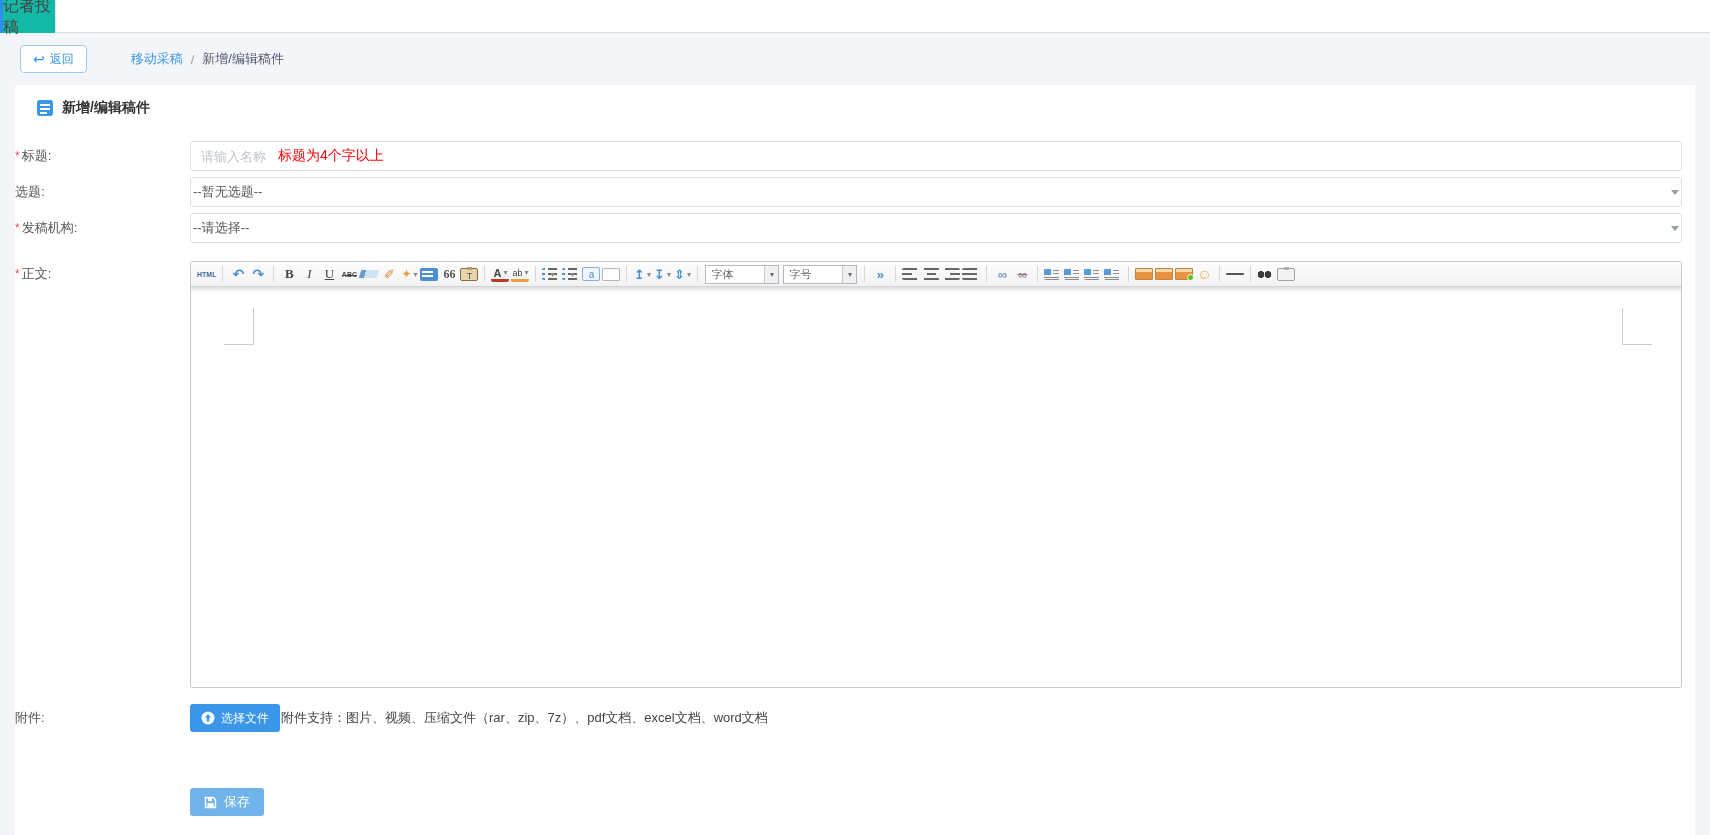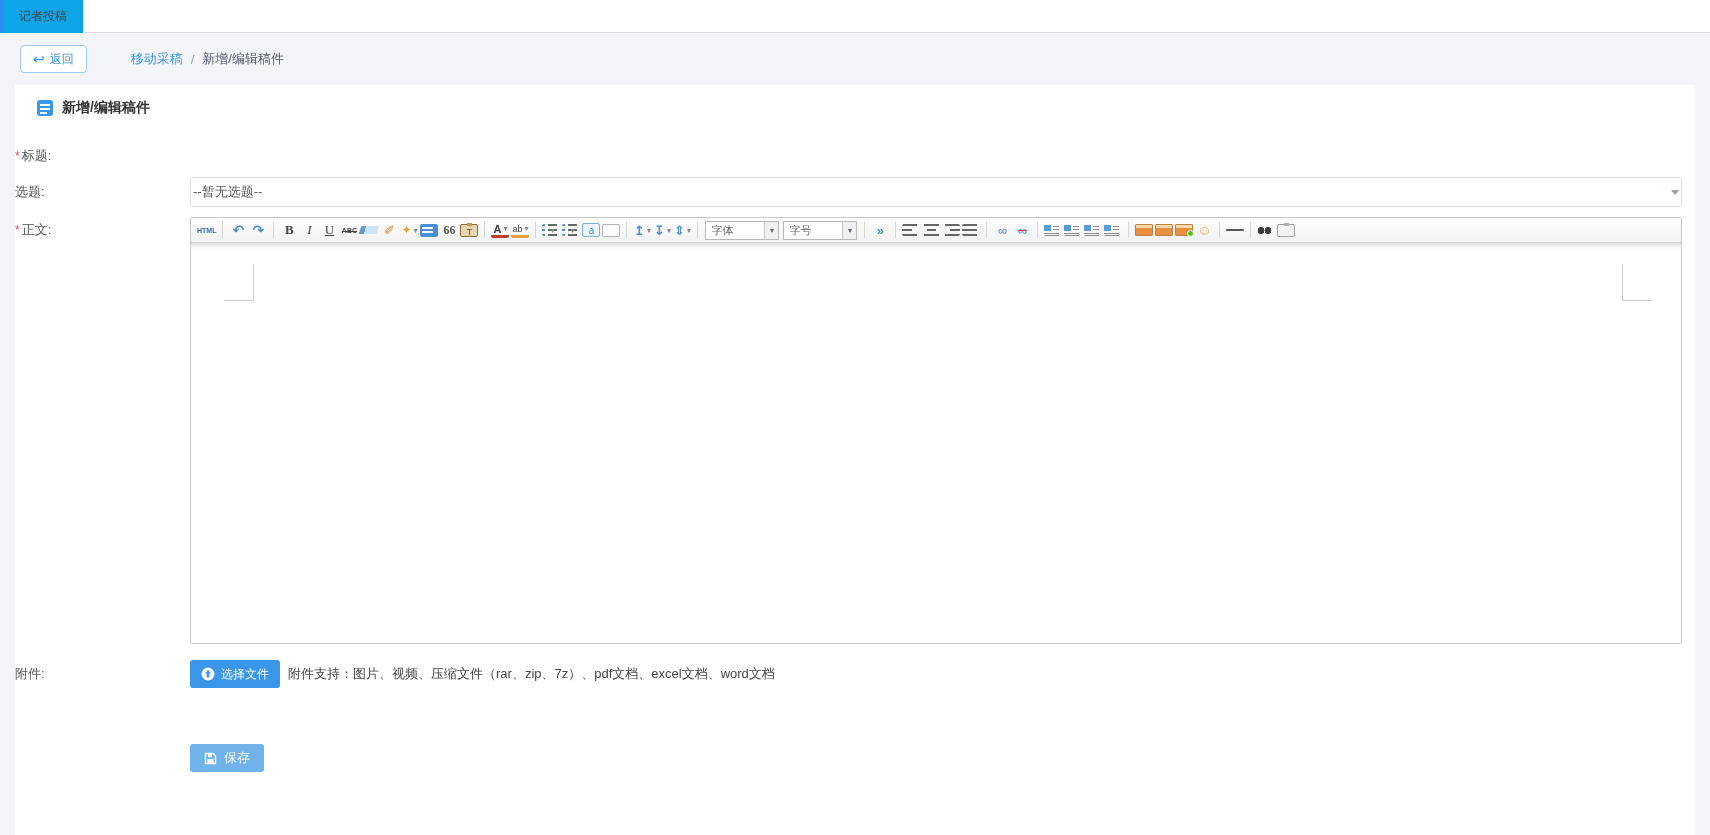--- a/index.html
+++ b/index.html
@@ -1,22 +1,22 @@
 <!DOCTYPE html>
 <html><head>
 <meta charset="utf-8">
 <style>
   *{box-sizing:border-box;margin:0;padding:0;}
   html,body{width:1710px;height:835px;}
   body{background:#f3f5f8;font-family:"Liberation Sans","DejaVu Sans",sans-serif;overflow:hidden;}
 
   
   .tab-bar{height:33px;background:#fff;border-bottom:1px solid #d8dde3;display:flex;}
-  .tab{height:33px;width:84px;background:#0ea5e9;border-left:3px solid #2d8cf0;border-right:1px solid #e3e5e8;
-       display:flex;align-items:center;justify-content:center;font-size:12px;color:#444;cursor:pointer;}
+  .tab{height:33px;width:56px;background:#14b8a6;border-left:3px solid #2d8cf0;border-right:1px solid #e3e5e8;
+       display:flex;align-items:center;justify-content:center;font-size:16px;color:#444;cursor:pointer;}
 
   
   .topbar{height:52px;display:flex;align-items:center;padding-left:20px;background:#f3f5f8;}
   .back-btn{display:inline-flex;align-items:center;gap:5px;height:28px;padding:0 12px;background:#fff;
             border:1px solid #9ec9f5;border-radius:4px;color:#3a97e8;font-size:12px;cursor:pointer;
             font-family:inherit;}
   .back-ic{font-size:14px;line-height:1;}
   .breadcrumb{margin-left:44px;font-size:13px;color:#9aa2ab;display:flex;gap:8px;align-items:center;}
   .breadcrumb .bc-link{color:#3a97e8;cursor:pointer;text-decoration:none;}
   .breadcrumb .bc-cur{color:#515a6e;}
@@ -39,21 +39,21 @@
               font-size:13px;color:#333;font-family:inherit;outline:none;}
   .text-input::placeholder{color:#c0c4cc;}
   .inline-hint{position:absolute;left:88px;top:6px;font-size:14px;color:#f00;pointer-events:none;}
   .select-box{height:30px;border:1px solid #dcdfe6;border-radius:3px;background:#fff;display:flex;
               align-items:center;justify-content:space-between;padding:0 2px;font-size:13px;color:#555;cursor:pointer;}
   .select-box.round{border-radius:5px;}
   .select-caret{width:0;height:0;border-left:4px solid transparent;border-right:4px solid transparent;
                 border-top:5px solid #98a0a8;flex:none;}
 
   
-  .editor-row{align-items:flex-start;margin-top:10px;}
+  .editor-row{align-items:flex-start;margin-top:18px;}
   .editor-row .form-label{line-height:26px;}
   .editor{border:1px solid #c9c9c9;border-radius:2px;background:#fff;}
   .editor-toolbar{display:flex;align-items:center;height:25px;padding:0 5px;
                   background:linear-gradient(#fdfdfd,#f2f2f2);border-bottom:1px solid #d4d4d4;}
   .tb-sep{width:1px;height:16px;background:#d6d6d6;margin:0 5px;flex:none;}
   .tb-btn{position:relative;display:inline-flex;align-items:center;justify-content:center;min-width:18px;
           height:19px;margin:0 1px;font-size:12px;color:#444;cursor:pointer;border-radius:2px;flex:none;}
   .tb-caret{font-size:8px;color:#888;margin-left:2px;}
   .i-html{font-size:7px;font-weight:bold;color:#3b6a9b;}
   .i-arrow{font-size:14px;font-weight:bold;}
@@ -128,21 +128,21 @@
                box-shadow:inset 0 7px 7px -7px rgba(0,0,0,.28);}
   .corner{position:absolute;top:21px;width:30px;height:37px;}
   .corner-left{left:33px;border-right:1px solid #ccc;border-bottom:1px solid #ccc;}
   .corner-right{right:29px;border-left:1px solid #ccc;border-bottom:1px solid #ccc;}
 
   
   .attach-row{margin-top:15px;}
   .attach-wrap{display:flex;align-items:center;}
   .attach-btn{display:inline-flex;align-items:center;gap:6px;height:28px;padding:0 11px;background:#3a96e8;
               border:none;border-radius:3px;color:#fff;font-size:12px;cursor:pointer;font-family:Liberation Sans, sans-serif;flex:none;}
-  .attach-hint{margin-left:8px;font-size:13px;color:#444;}
+  .attach-hint{margin-left:1px;font-size:13px;color:#444;}
   .save-row{margin-top:55px;padding-left:175px;}
   .save-btn{display:inline-flex;align-items:center;gap:7px;height:28px;padding:0 14px;background:#6fb3ea;
             border:none;border-radius:3px;color:#fff;font-size:13px;cursor:pointer;font-family:inherit;}
 </style>
 </head>
 <body>
 
 <div class="tab-bar">
   <div class="tab">
     <span>记者投稿</span>
@@ -164,32 +164,47 @@
 <div class="card">
   <div class="card-title">
     <span class="doc-icon"></span>
     <span>新增/编辑稿件</span>
   </div>
 
   <div class="form-row">
     <div class="form-label">
       <span class="req">*</span><span>标题:</span>
     </div>
+    <div class="form-ctrl">
+      <input class="text-input" type="text" placeholder="请输入名称" style="">
+      <span class="inline-hint">标题为4个字以上</span>
+    </div>
   </div>
 
   <div class="form-row">
     <div class="form-label"><span>选题:</span></div>
     <div class="form-ctrl">
       <div class="select-box">
         <span>--暂无选题--</span>
         <span class="select-caret"></span>
       </div>
     </div>
   </div>
 
+  <div class="form-row">
+    <div class="form-label">
+      <span class="req">*</span><span>发稿机构:</span>
+    </div>
+    <div class="form-ctrl">
+      <div class="select-box">
+        <span>--请选择--</span>
+        <span class="select-caret"></span>
+      </div>
+    </div>
+  </div>
 
 
   <div class="form-row editor-row">
     <div class="form-label">
       <span class="req">*</span><span>正文:</span>
     </div>
     <div class="form-ctrl">
       <div class="editor">
         <div class="editor-toolbar">
             <span class="tb-btn i-html">HTML</span>

